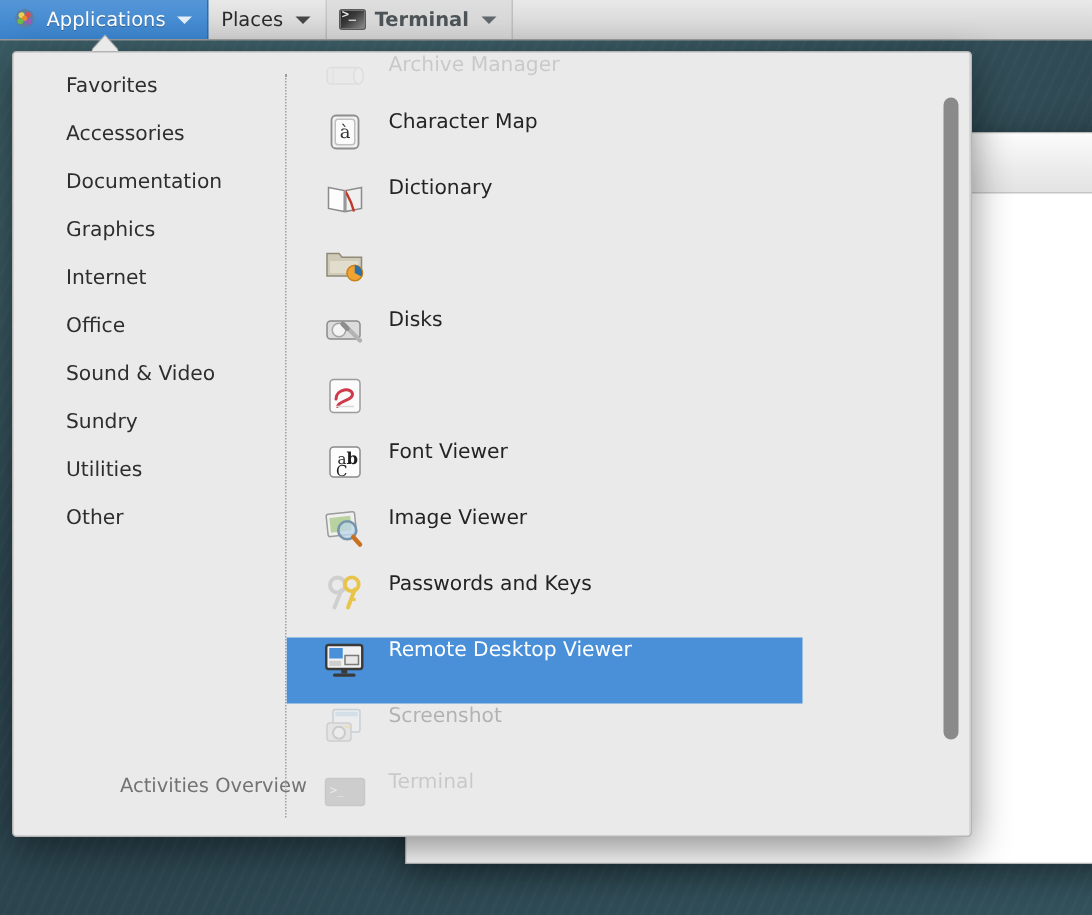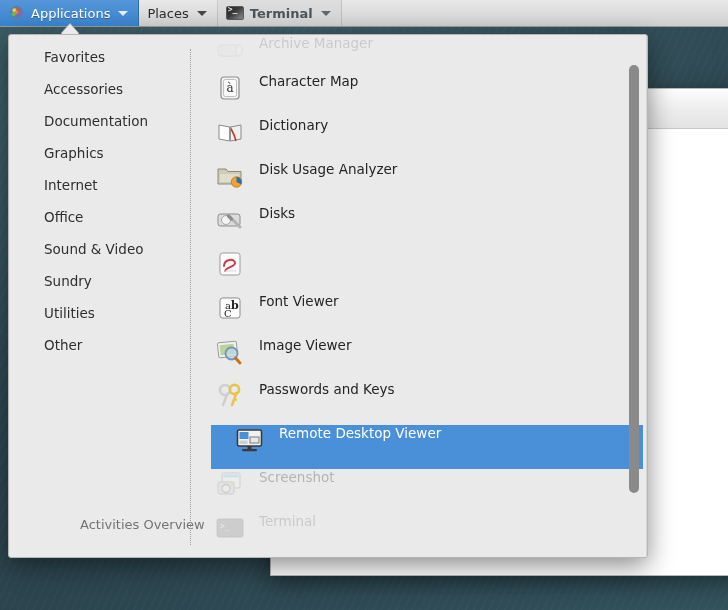--- a/index.html
+++ b/index.html
@@ -154,22 +154,21 @@
   .app-row{
     height:44px;
     display:flex; align-items:flex-start; gap:14px;
     padding-left:24px;
     color:#242424; font-size:13.5px;
     cursor:default; user-select:none;
     white-space:nowrap;
   }
   .app-row.selected{
     background:#4a90d9; color:#ffffff;
-    width:432px;
-    margin-left:20px;
+    width:344px;
   }
   .app-row.faded{ opacity:.28; }
   .app-row.faded-more{ opacity:.16; }
   .app-icon{
     width:30px;height:30px;flex:0 0 30px;
     position:relative;
   }
   .app-icon svg{ display:block; }
 
   
@@ -288,21 +287,20 @@
 
       <div class="app-row">
         <span class="app-icon">
           <svg width="30" height="30" viewBox="0 0 30 30">
             <path d="M3 8 L11 8 L13 10.5 L26 10.5 L26 23 L3 23 Z" fill="#cfcbb8" stroke="#8d8a78"></path>
             <rect x="5" y="13" width="19" height="8" fill="#e0ddcd"></rect>
             <circle cx="21.5" cy="21" r="5.2" fill="#f0a330" stroke="#c9801d"></circle>
             <path d="M21.5 21 L21.5 15.8 A5.2 5.2 0 0 1 25.9 23.3 Z" fill="#2f6fa8"></path>
           </svg>
         </span>
-        <span>Disk Usage Analyzer</span>
       </div>
 
       <div class="app-row">
         <span class="app-icon">
           <svg width="30" height="30" viewBox="0 0 30 30">
             <rect x="3" y="9" width="22" height="12" rx="2.5" fill="#dcdcdc" stroke="#8b8b8b"></rect>
             <circle cx="11" cy="15" r="4.5" fill="#f4f4f4" stroke="#a6a6a6"></circle>
             <path d="M15 12 L25 22" stroke="#b3b3b3" stroke-width="3" stroke-linecap="round"></path>
             <path d="M13.5 11 L16.5 14" stroke="#8d8d8d" stroke-width="3.2" stroke-linecap="round"></path>
           </svg>

